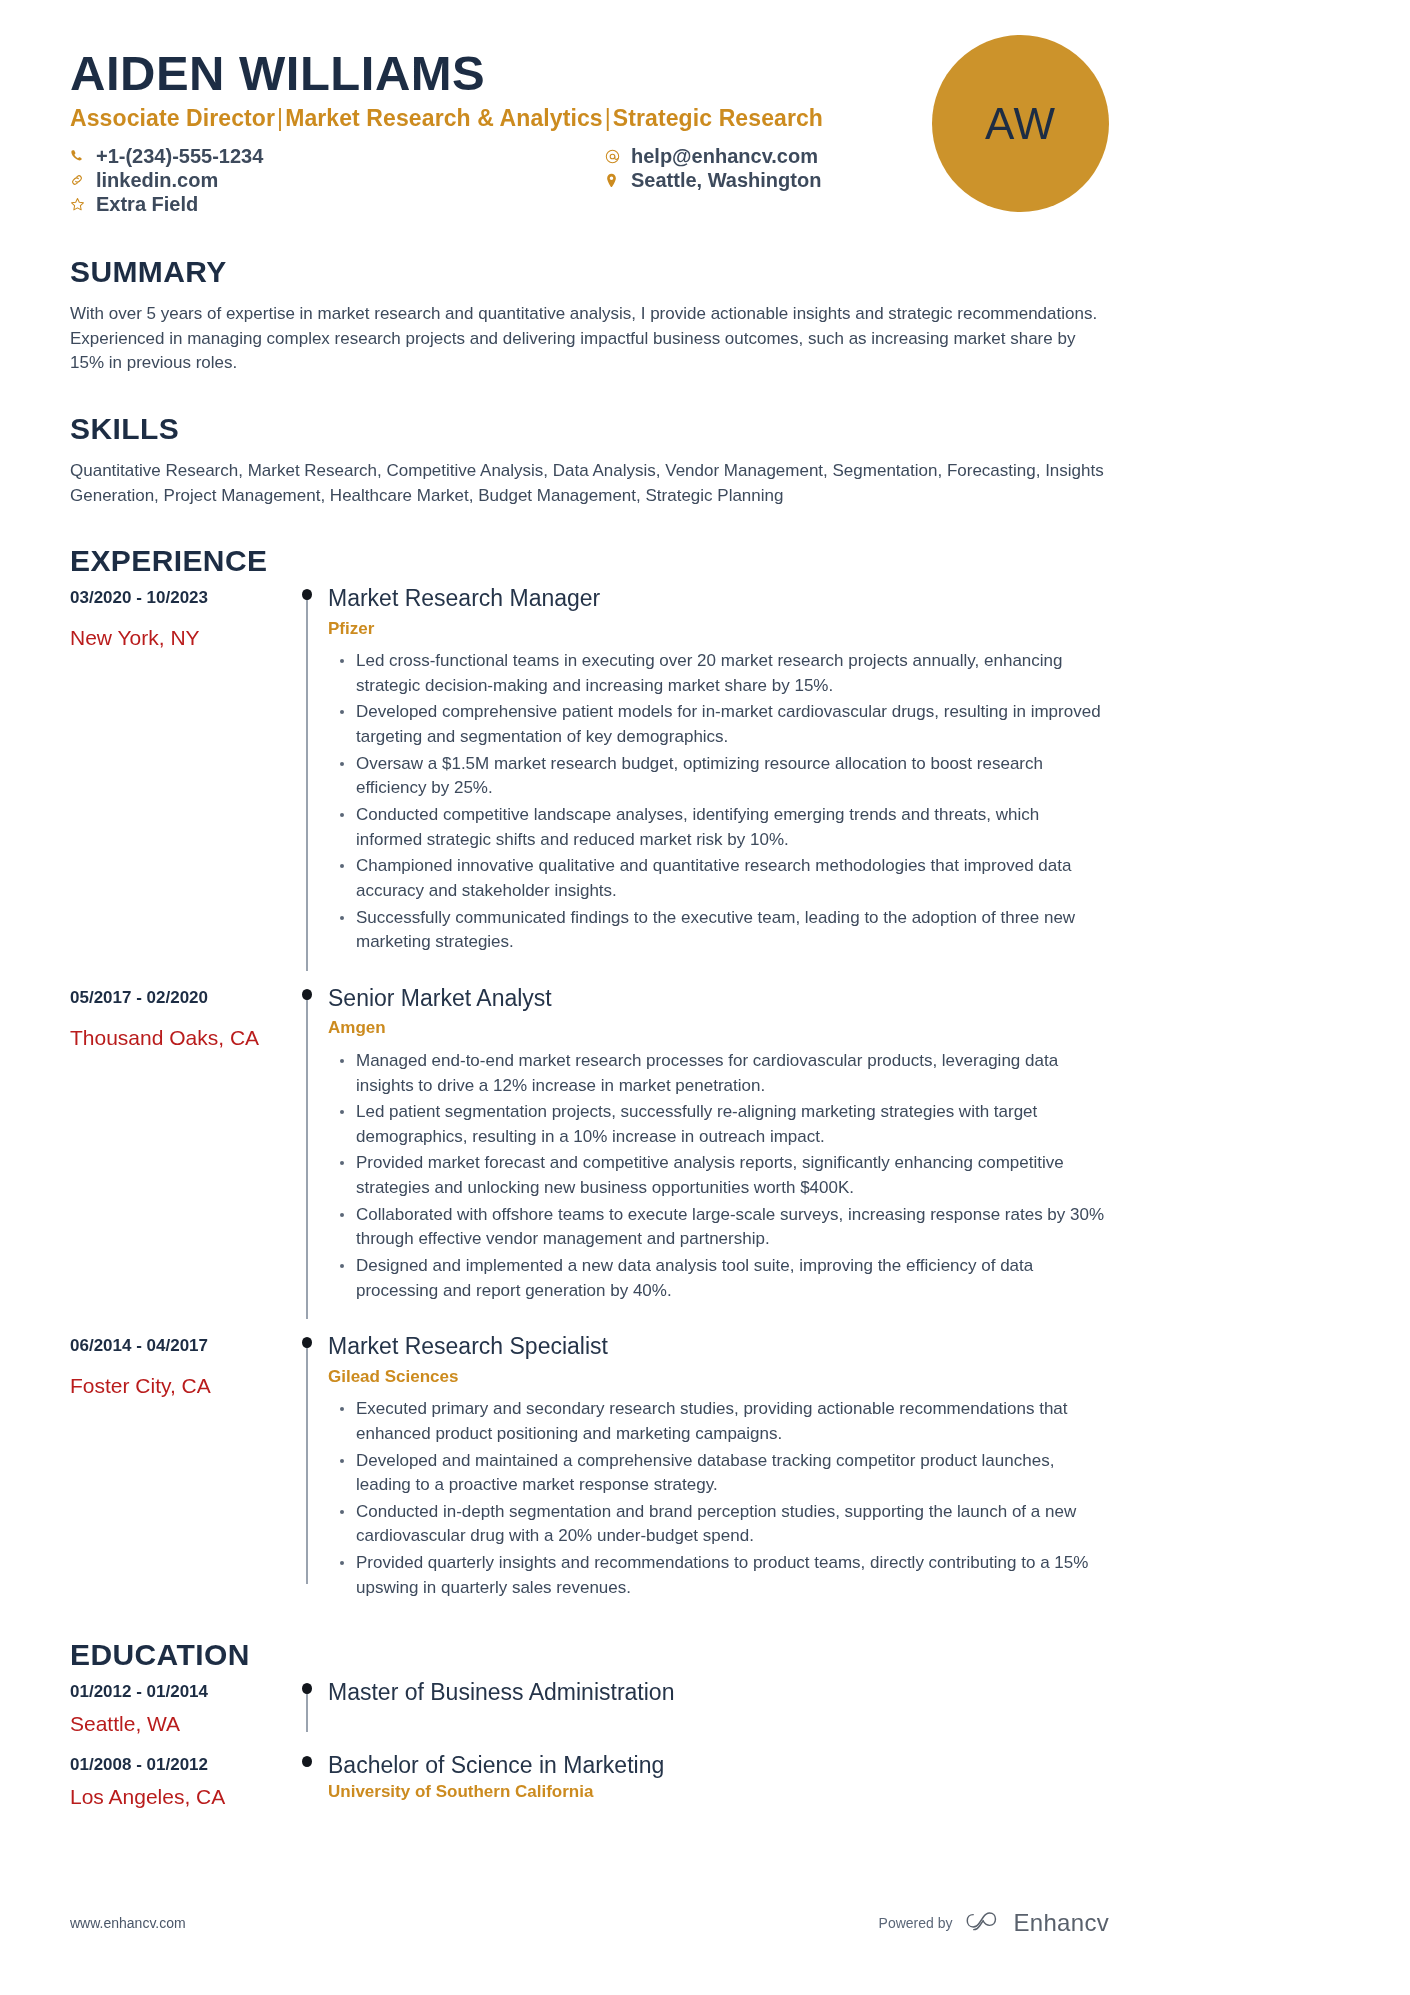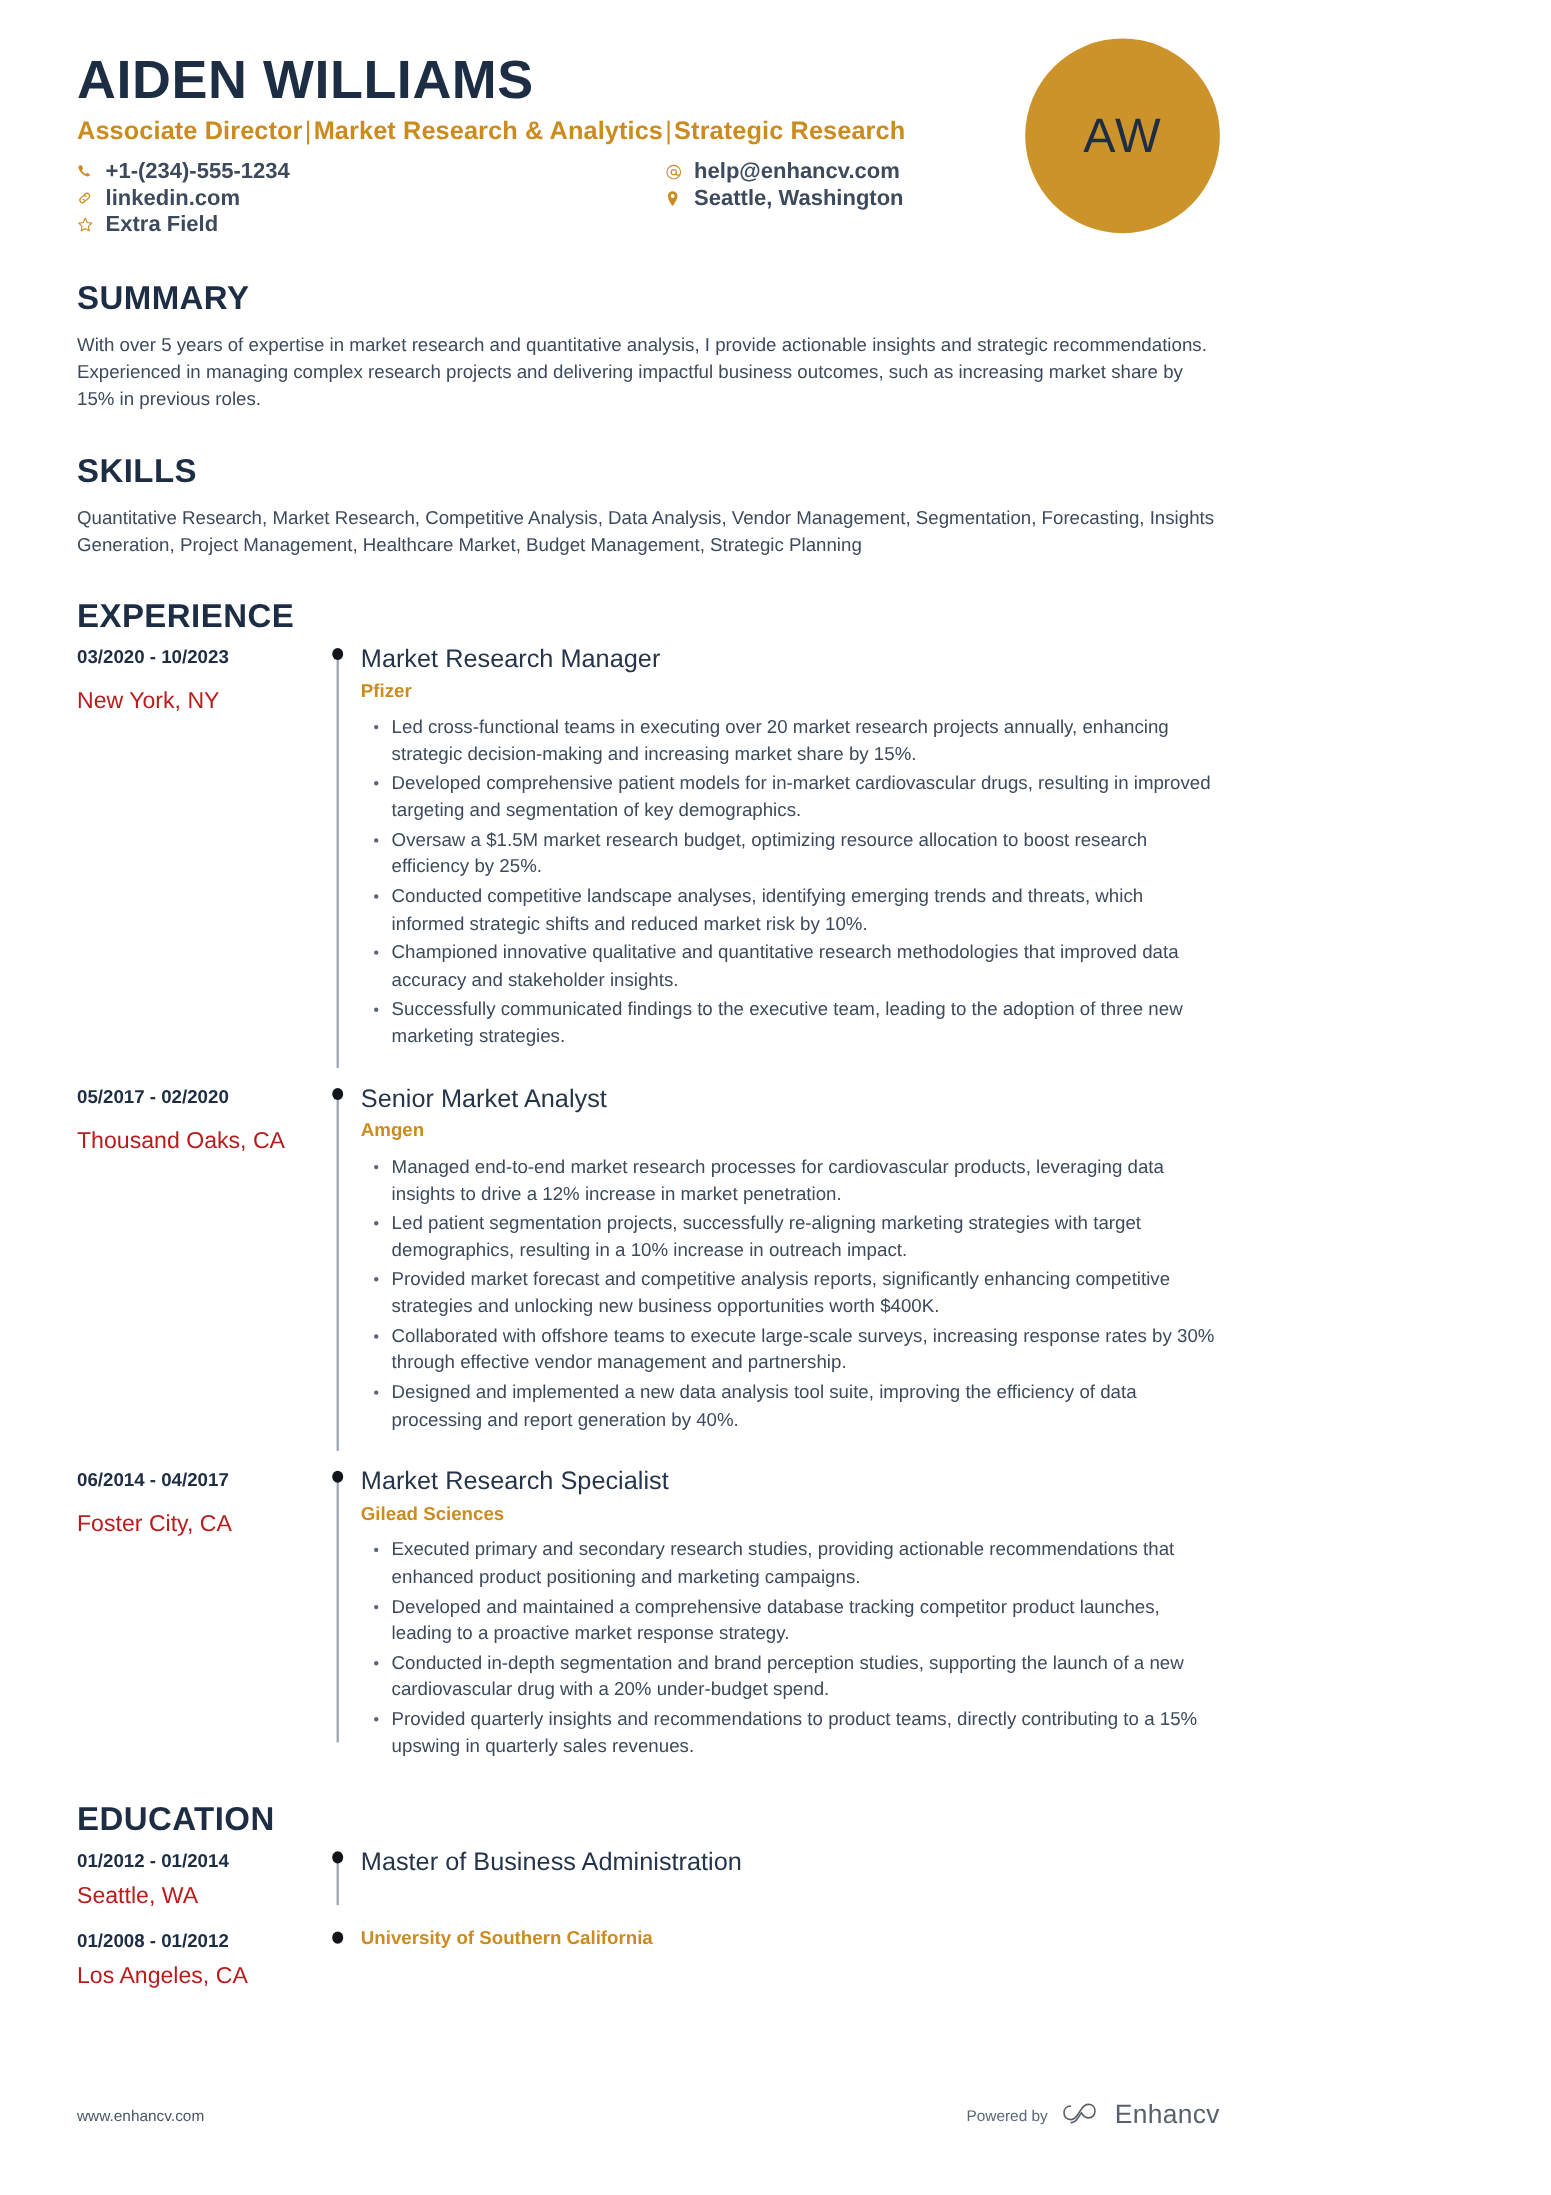--- a/index.html
+++ b/index.html
@@ -397,20 +397,21 @@
 
     <div class="entry edu-entry" style="margin-top:14px;">
       <div class="entry-left">
         <div class="entry-date">01/2008 - 01/2012</div>
         <div class="entry-location">Los Angeles, CA</div>
       </div>
       <div class="entry-rail">
         <div class="rail-dot"></div>
       </div>
       <div class="entry-right">
+        <div class="entry-title">Bachelor of Science in Marketing</div>
         <div class="entry-org">University of Southern California</div>
       </div>
     </div>
   </div>
 
   <div class="footer">
     <div>www.enhancv.com</div>
     <div class="footer-right">
       <span class="footer-powered">Powered by</span>
       <span class="brand">

